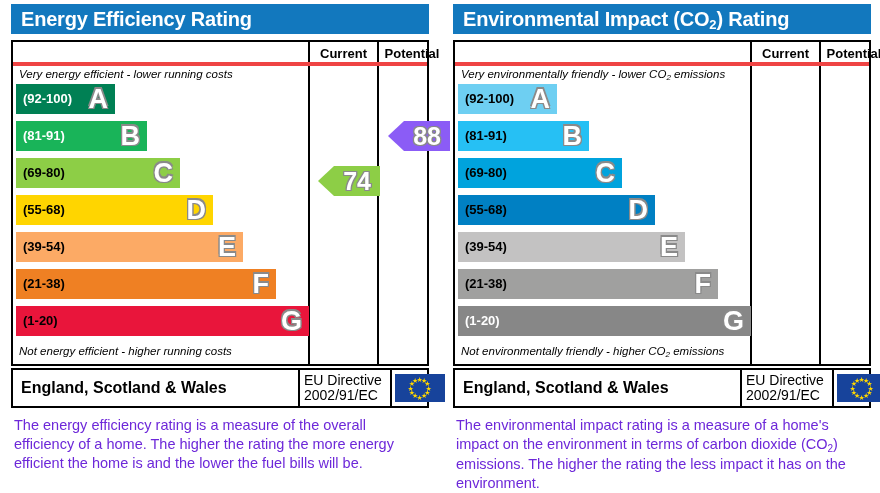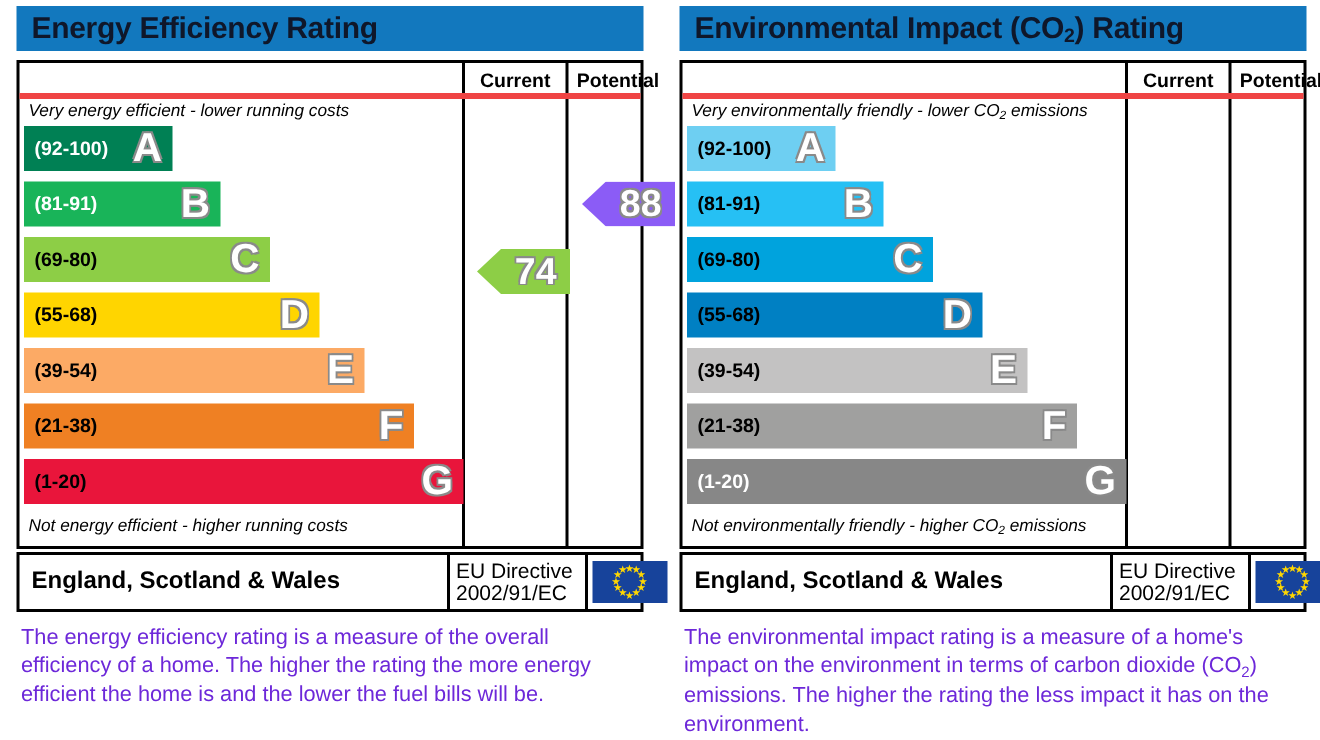--- a/index.html
+++ b/index.html
@@ -14,21 +14,21 @@
 
   .panel { position: absolute; top: 0; width: 438px; height: 493px; }
   .panel-left  { left: 0; }
   .panel-right { left: 442px; }
 
   
   .title-bar {
     position: absolute; left: 11px; top: 4px;
     width: 418px; height: 30px;
     background: #1278be;
-    color: #0f172a;
+    color: #ffffff;
     font-size: 20px; font-weight: bold;
     line-height: 30px;
     padding-left: 10px;
     white-space: nowrap;
     letter-spacing: -0.2px;
   }
   .title-bar sub { font-size: 13px; vertical-align: baseline; position: relative; top: 3px; }
 
   
   .chart {

